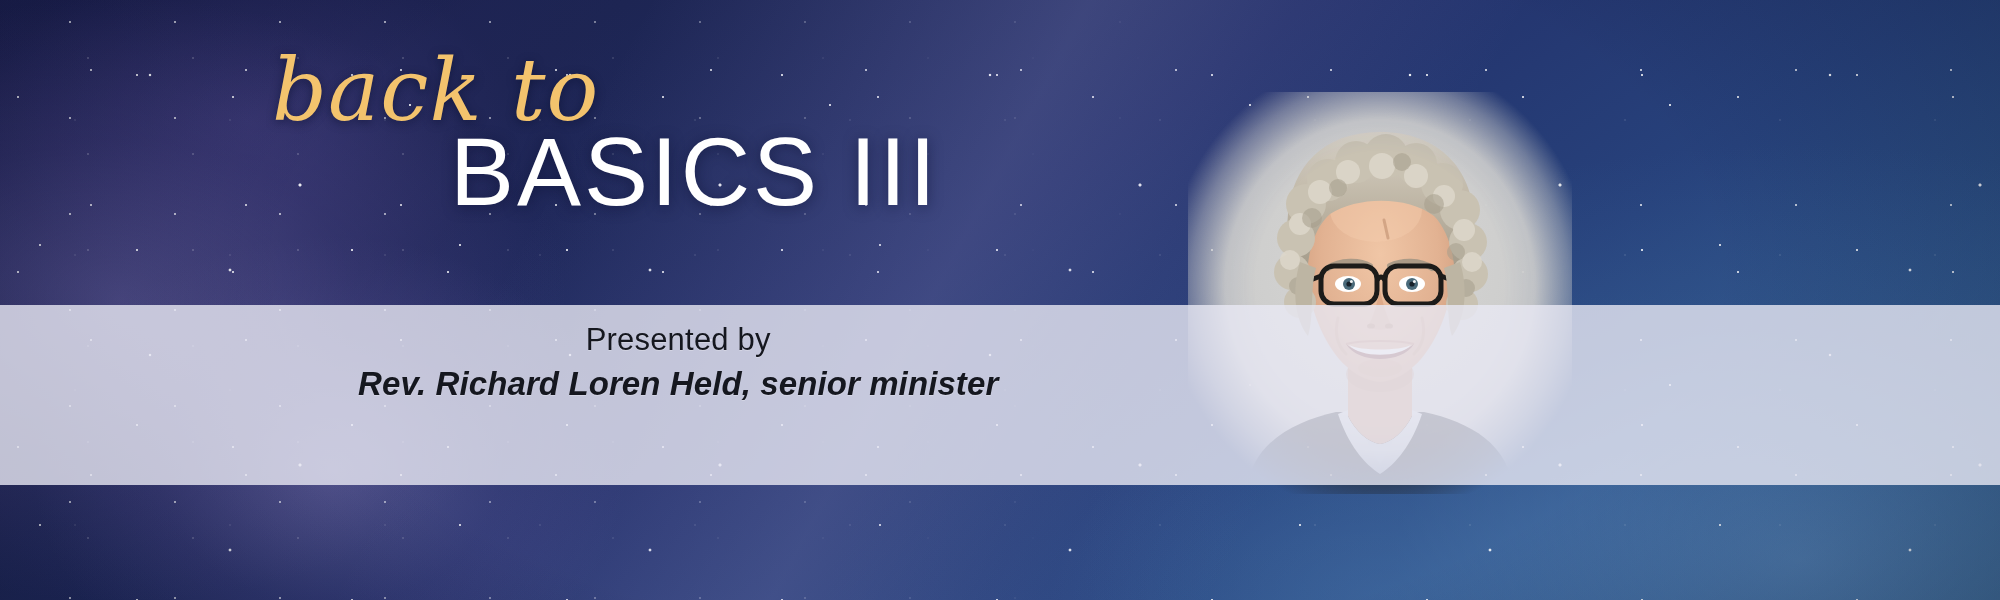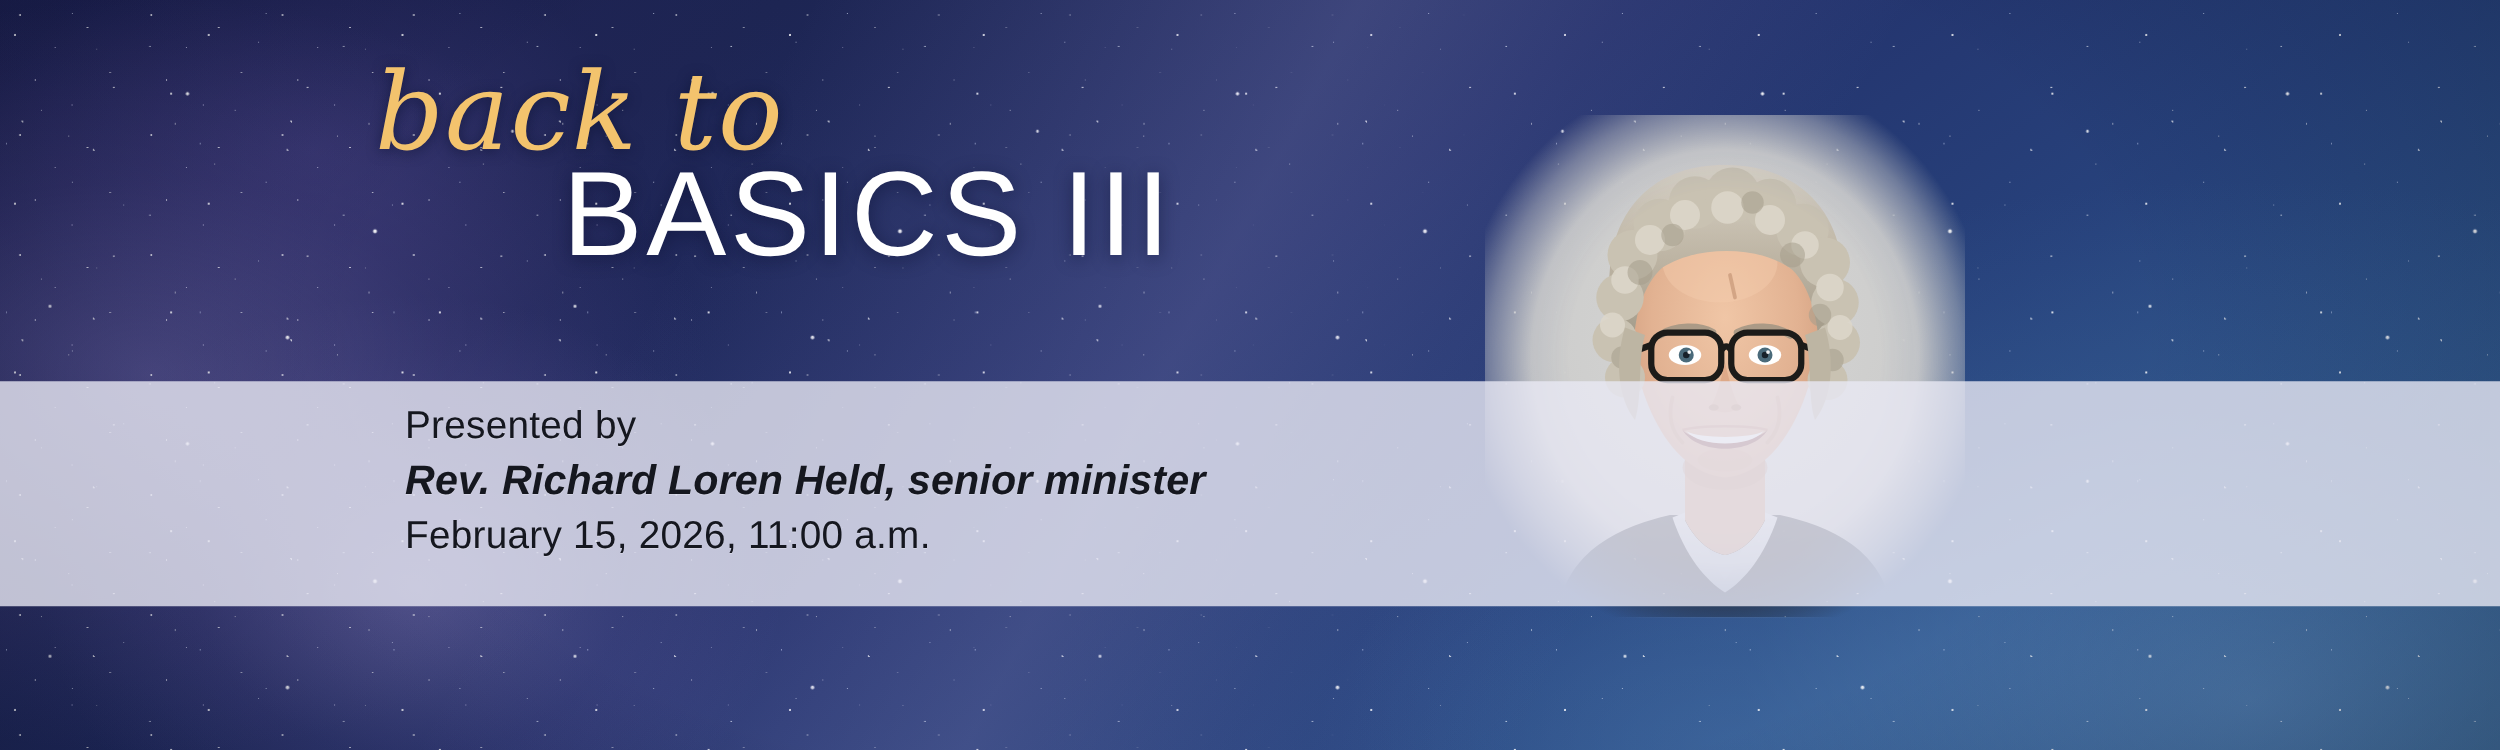--- a/index.html
+++ b/index.html
@@ -136,21 +136,20 @@
     top: 47px;
     font-family: "DejaVu Serif", "Liberation Serif", serif;
     font-style: italic;
     font-weight: 400;
     font-size: 86px;
     line-height: 1;
     letter-spacing: 1px;
     color: #f3c36d;
     text-shadow: 0 2px 10px rgba(10,14,46,0.55);
     white-space: nowrap;
-    margin-left: 28px;
   }
   #main-title {
     position: absolute;
     left: 450px;
     top: 124px;
     font-family: "Liberation Sans", sans-serif;
     font-weight: 300;
     font-size: 96px;
     line-height: 1;
     letter-spacing: 3px;
@@ -165,24 +164,25 @@
     position: absolute;
     left: 0;
     top: 305px;
     width: 2000px;
     height: 180px;
     background: rgba(233,233,244,0.80);
     backdrop-filter: blur(0.5px);
   }
   #band-text {
     position: absolute;
-    left: 324px;
+    left: 358px;
     top: 320px;
     color: #15171f;
     text-shadow: 0 1px 0 rgba(255,255,255,0.25);
+    text-align: center;
   }
   .band-line { white-space: nowrap; }
   #presented-by {
     font-size: 31px;
     font-weight: 400;
     line-height: 1.28;
     letter-spacing: 0.2px;
   }
   #speaker {
     font-size: 33px;
@@ -341,16 +341,15 @@
 
   <div id="script-line">back to</div>
 
   <div id="main-title">BASICS III</div>
 
   <div id="info-band"></div>
 
   <div id="band-text">
     <div class="band-line" id="presented-by">Presented by</div>
     <div class="band-line" id="speaker">Rev. Richard Loren Held, senior minister</div>
-    <div class="band-line" id="datetime">February 15, 2026, 11:00 a.m.</div>
   </div>
 
 </div>
 
 </body></html>

